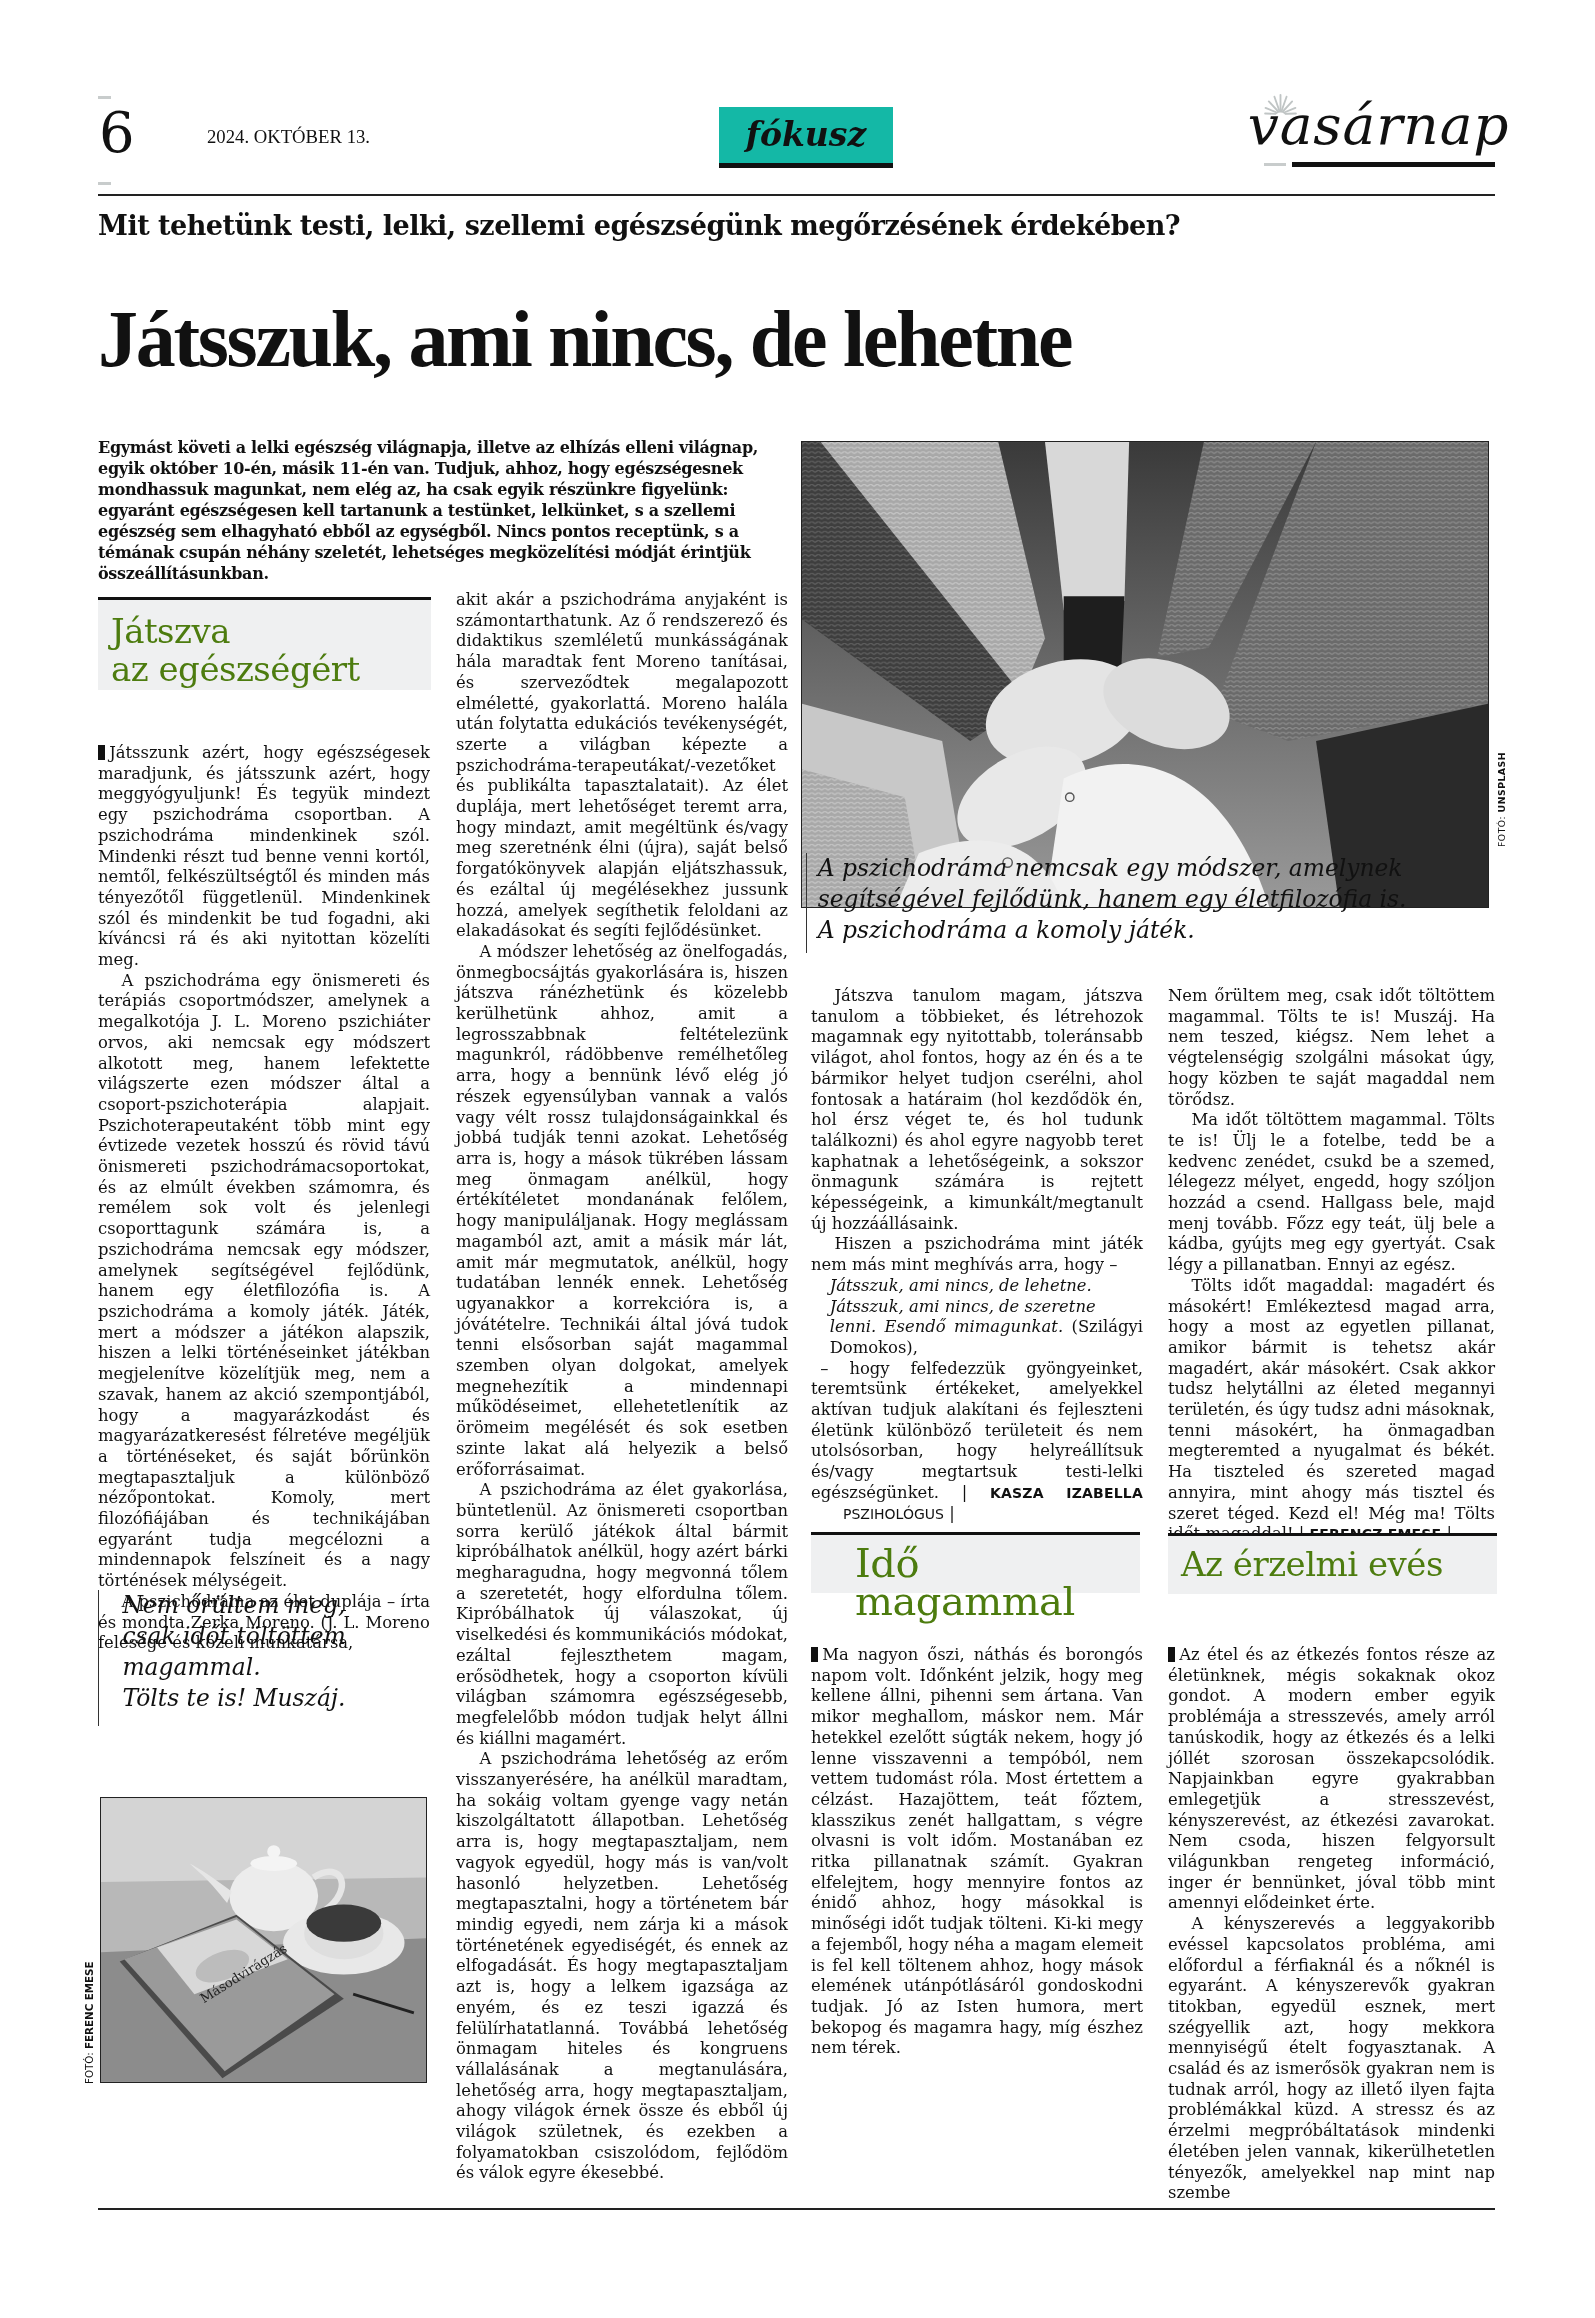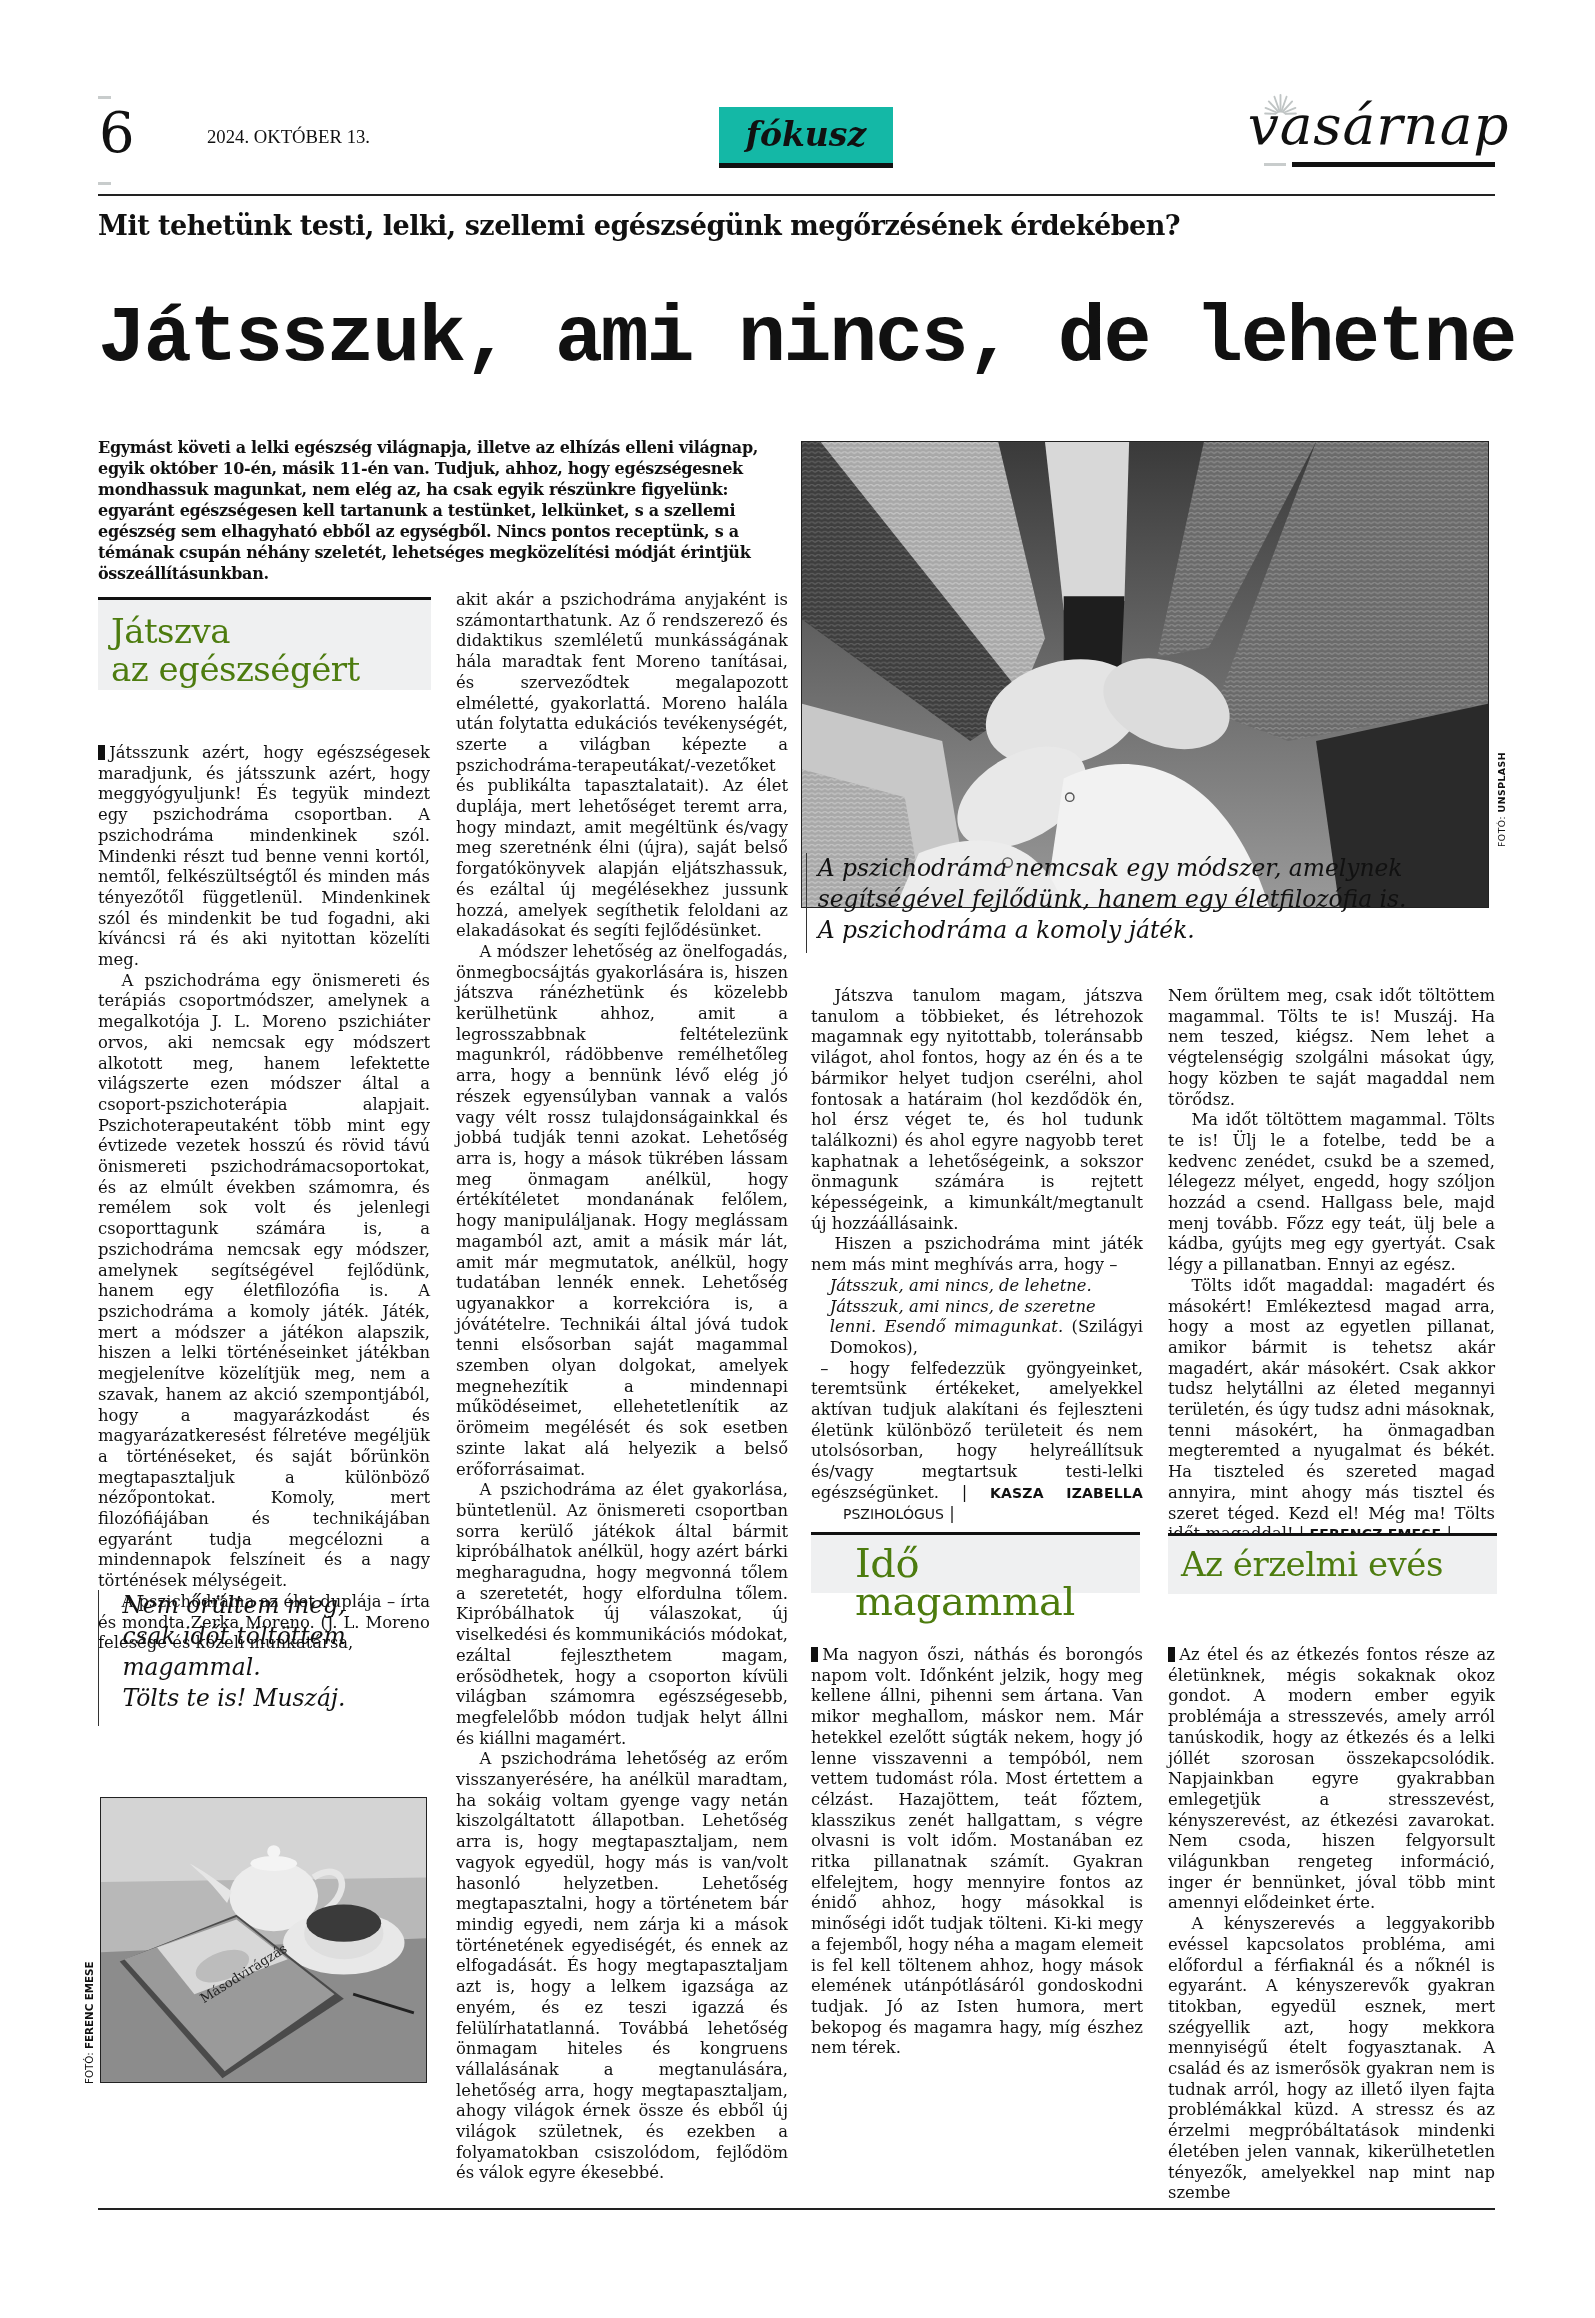--- a/index.html
+++ b/index.html
@@ -15,21 +15,21 @@
   .section-label { width: 100%; text-align: center; font-family: "DejaVu Serif", serif; font-style: italic; font-weight: bold; font-size: 33px; line-height: 56px; color: #111; }
   .logo { left: 1243px; top: 93px; width: 252px; height: 70px; }
   .logo-text { position: absolute; left: 4.7px; top: 4.7px; font-family: "DejaVu Serif", serif; font-style: italic; font-size: 55px; line-height: 1; color: #111; letter-spacing: 0.9px; }
   .logo-sun { position: absolute; left: 20.6px; top: 0px; width: 33px; height: 28px; }
   .logo-rule { position: absolute; left: 49px; top: 69px; width: 203px; height: 4.7px; background: #111; }
   .logo-rule-gray { position: absolute; left: 21px; top: 70px; width: 22.4px; height: 2.8px; background: #c8cccc; }
   .top-rule { left: 98px; top: 194px; width: 1397px; height: 1.9px; background: #222; }
 
   
   .kicker { left: 98px; top: 210px; font-family: "DejaVu Serif", serif; font-weight: bold; font-size: 27px; letter-spacing: -0.5px; color: #111; white-space: nowrap; }
-  .headline { left: 98px; top: 299px; font-family: Liberation Mono, monospace; font-weight: bold; font-size: 80px; letter-spacing: -2.3px; line-height: 1; color: #111; white-space: nowrap; }
+  .headline { left: 98px; top: 299px; font-family: Liberation Serif, serif; font-weight: bold; font-size: 80px; letter-spacing: -2.3px; line-height: 1; color: #111; white-space: nowrap; }
   .lead { left: 98px; top: 437px; width: 692px; font-family: "DejaVu Serif", serif; font-weight: bold; font-size: 16px; line-height: 21px; letter-spacing: -0.3px; color: #111; }
 
   
   .col { position: absolute; font-family: "DejaVu Serif", serif; font-size: 16.4px; line-height: 20.7px; color: #111; text-align: justify; hyphens: auto; }
   .col p { margin: 0; text-indent: 23.4px; }
   .col p.first { text-indent: 0; }
   .col1 { left: 98px; top: 743px; width: 332px; }
   .col2 { left: 456px; top: 590px; width: 332px; }
   .col3 { left: 811px; top: 986px; width: 332px; }
   .col3b { left: 811px; top: 1645px; width: 332px; }

